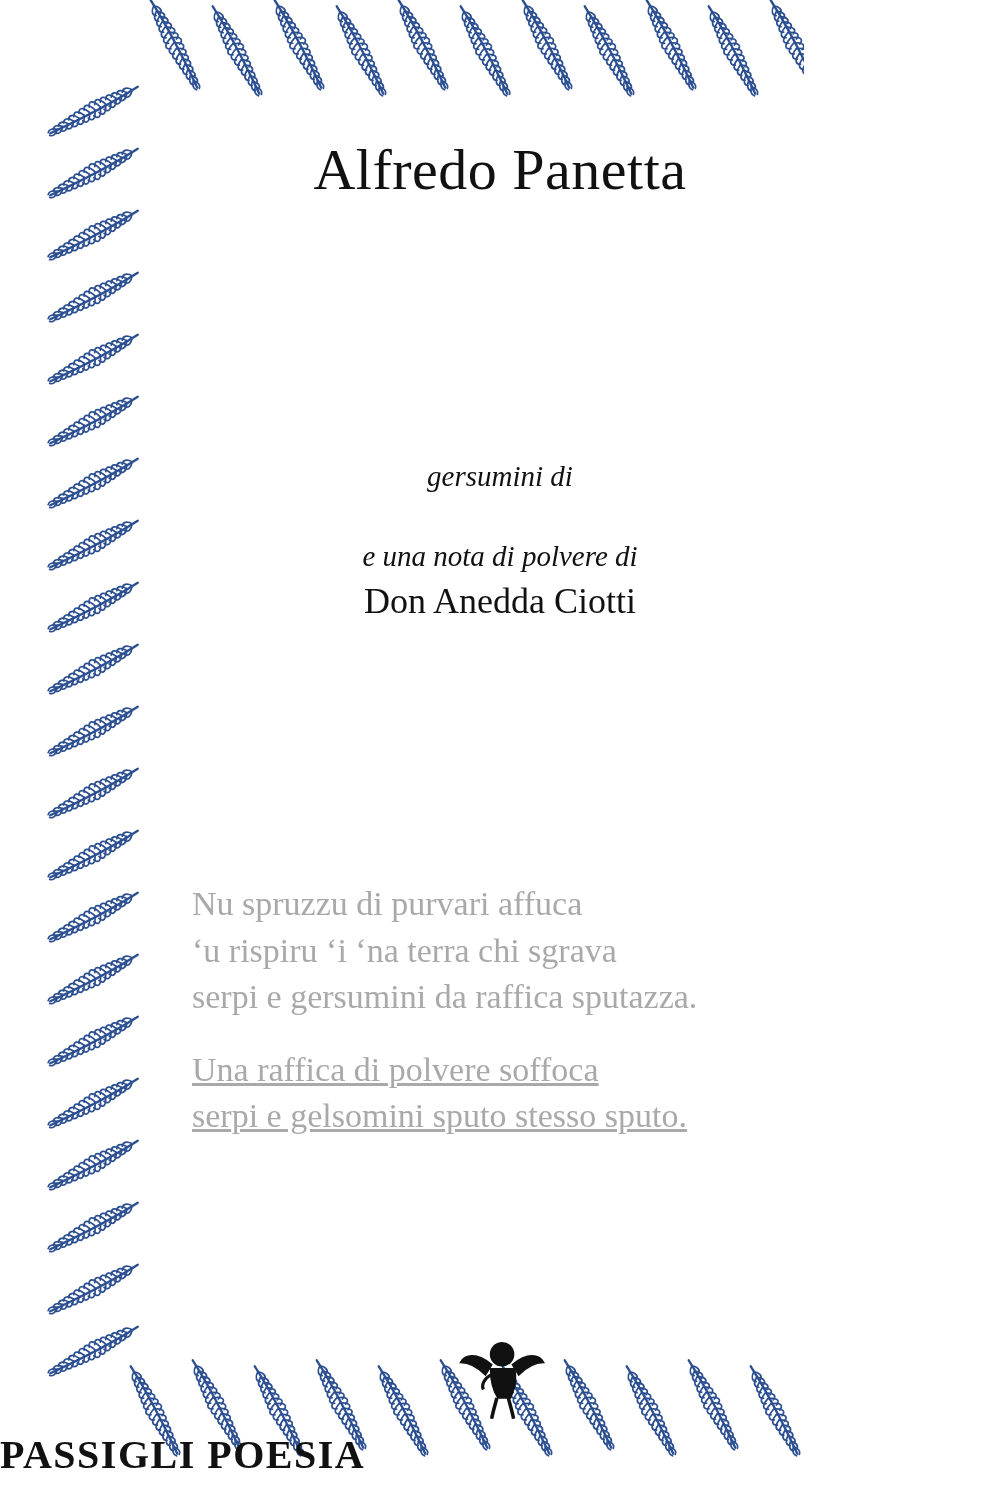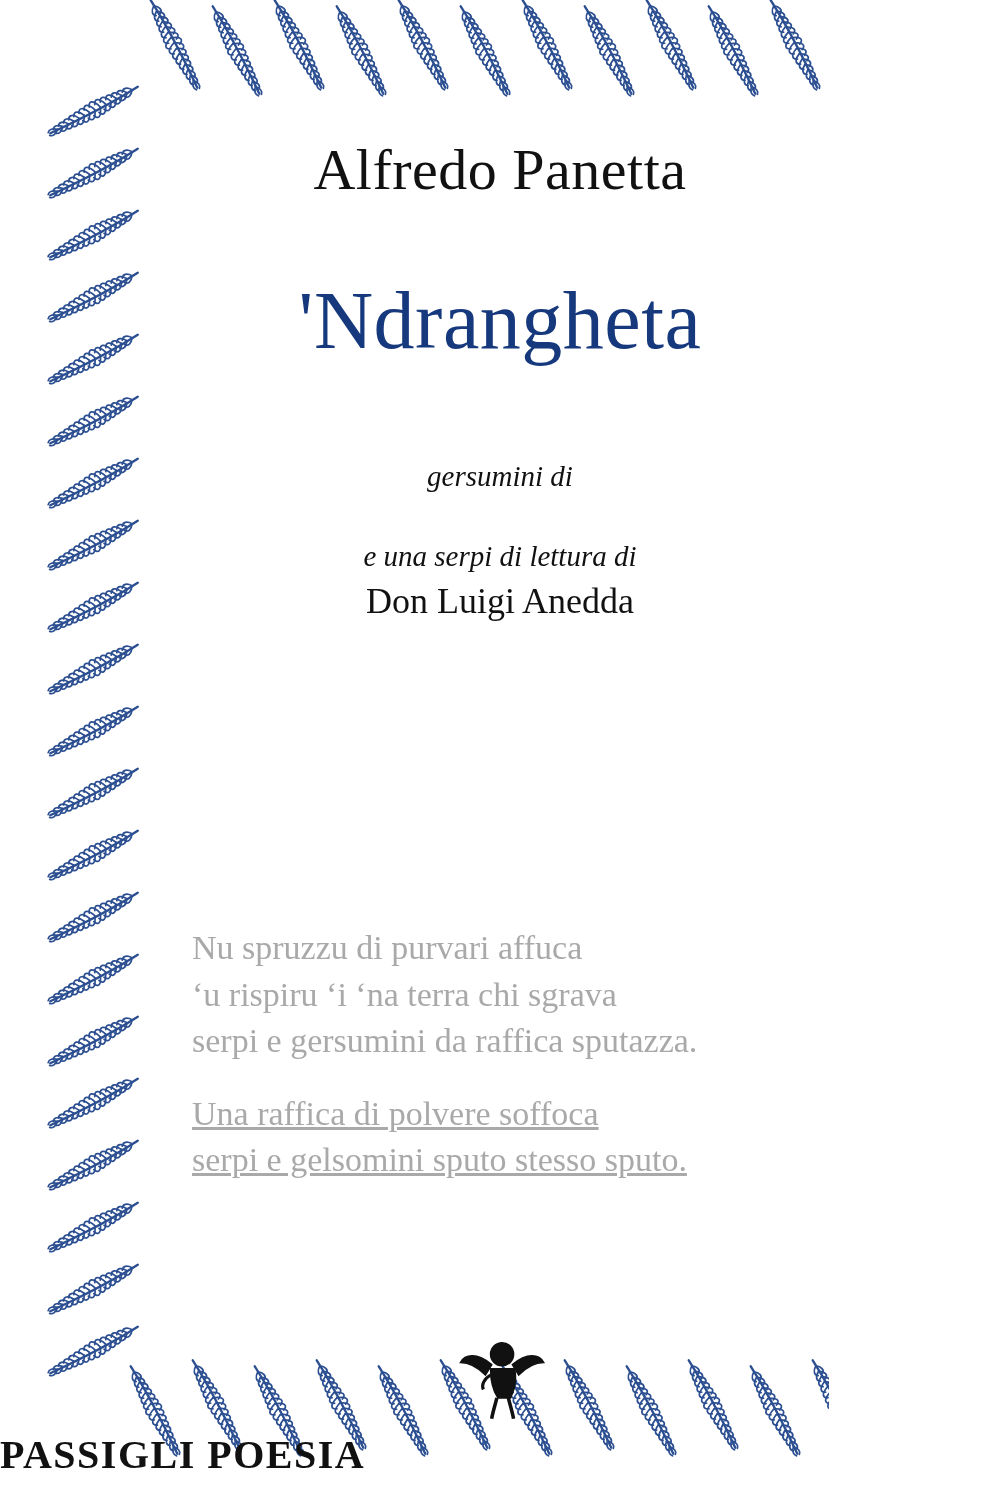--- a/index.html
+++ b/index.html
@@ -14,21 +14,20 @@
     font-family: "Liberation Serif", serif;
     position: relative;
   }
 
   .cover {
     position: relative;
     width: 804px;
     height: 1506px;
     background: #ffffff;
     overflow: hidden;
-    padding-left: 25px;
   }
 
   
   .border-layer {
     position: absolute;
     inset: 0;
     pointer-events: none;
   }
   .feather {
     position: absolute;
@@ -81,21 +80,21 @@
     font-size: 29px;
     line-height: 1.45;
   }
   .credit-name {
     font-size: 36px;
     line-height: 1.35;
   }
 
   .poem {
     position: absolute;
-    top: 925px;
+    top: 881px;
     left: 42px;
     width: 620px;
     text-align: left;
     color: #a9a9a9;
     font-size: 34px;
     line-height: 1.37;
   }
   .poem .stanza { margin-bottom: 26px; }
   .poem .stanza:last-child { margin-bottom: 0; text-decoration: underline; }
   .poem .line { white-space: nowrap; }
@@ -2643,29 +2642,28 @@
             <path d="M88.39999999999999 13 C91.39999999999999 16, 95.39999999999999 17, 97.39999999999999 14.5"></path>
           </g>
         </svg>
       </div>
     </div>
 
   <div class="content">
 
     <div class="author">Alfredo Panetta</div>
 
-    <div class="title">'Ndrangheta</div>
 
     <div class="credits">
       <div class="credit-block">
         <div class="credit-role">gersumini di</div>
       </div>
       <div class="credit-block">
-        <div class="credit-role">e una serpi di lettura di</div>
-        <div class="credit-name">Don Luigi Anedda</div>
+        <div class="credit-role">e una nota di polvere di</div>
+        <div class="credit-name">Don Anedda Ciotti</div>
       </div>
     </div>
 
     <div class="poem" id="poem">
         <div class="stanza">
           <div class="line">Nu spruzzu di purvari affuca</div>
           <div class="line">‘u rispiru ‘i ‘na terra chi sgrava</div>
           <div class="line">serpi e gersumini da raffica sputazza.</div>
         </div>
         <div class="stanza">

